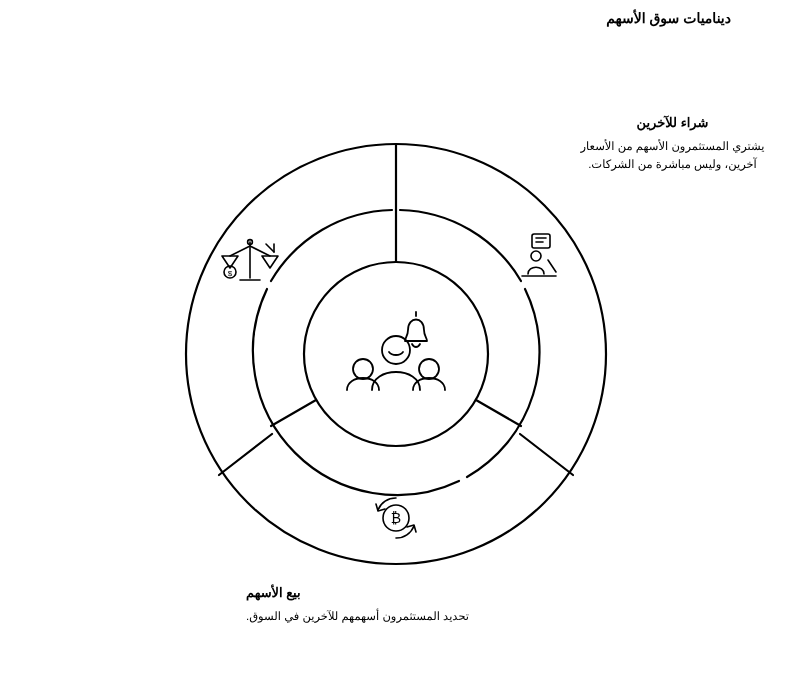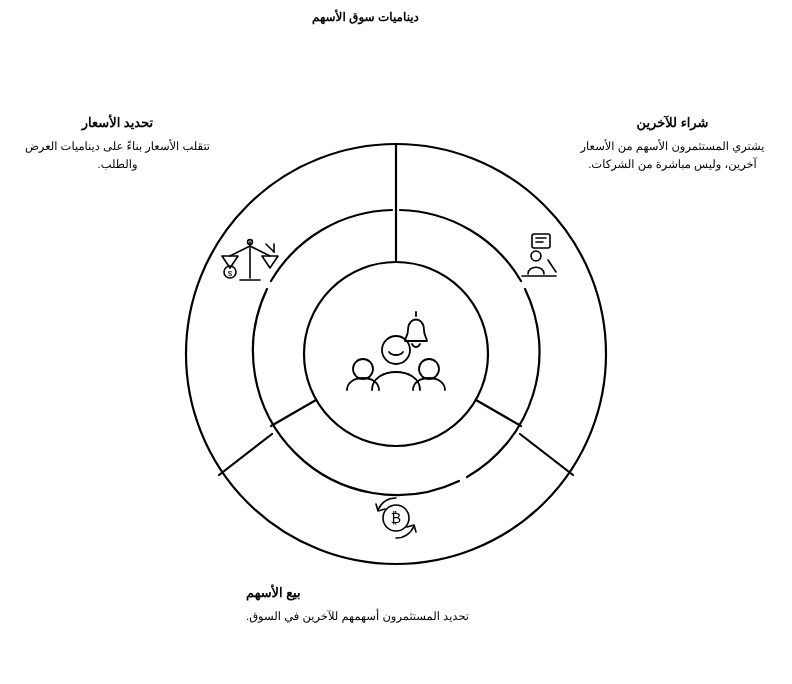--- a/index.html
+++ b/index.html
@@ -14,22 +14,22 @@
     font-family: "Liberation Sans", sans-serif;
     color: #000000;
     overflow: hidden;
   }
 
   .diagram-title {
     position: absolute;
     top: 10px;
     left: 0;
     width: 731px;
-    text-align: center;
-    font-size: 12px;
+    text-align: right;
+    font-size: 14px;
     font-weight: bold;
     direction: rtl;
   }
 
   .canvas {
     position: absolute;
     left: 0;
     top: 0;
     width: 792px;
     height: 684px;
@@ -152,20 +152,18 @@
     <path d="M 413 390 C 413 374 445 374 445 390"></path>
   </g>
 </svg>
 
 <div class="label-block label-buy">
   <div class="label-title">شراء للآخرين</div>
   <div class="label-desc">يشتري المستثمرون الأسهم من الأسعار آخرين، وليس مباشرة من الشركات.</div>
 </div>
 
 <div class="label-block label-price">
-  <div class="label-title">تحديد الأسعار</div>
-  <div class="label-desc">تتقلب الأسعار بناءً على ديناميات العرض والطلب.</div>
 </div>
 
 <div class="label-block label-sell">
   <div class="label-title">بيع الأسهم</div>
   <div class="label-desc">تحديد المستثمرون أسهمهم للآخرين في السوق.</div>
 </div>
 
 </body></html>

